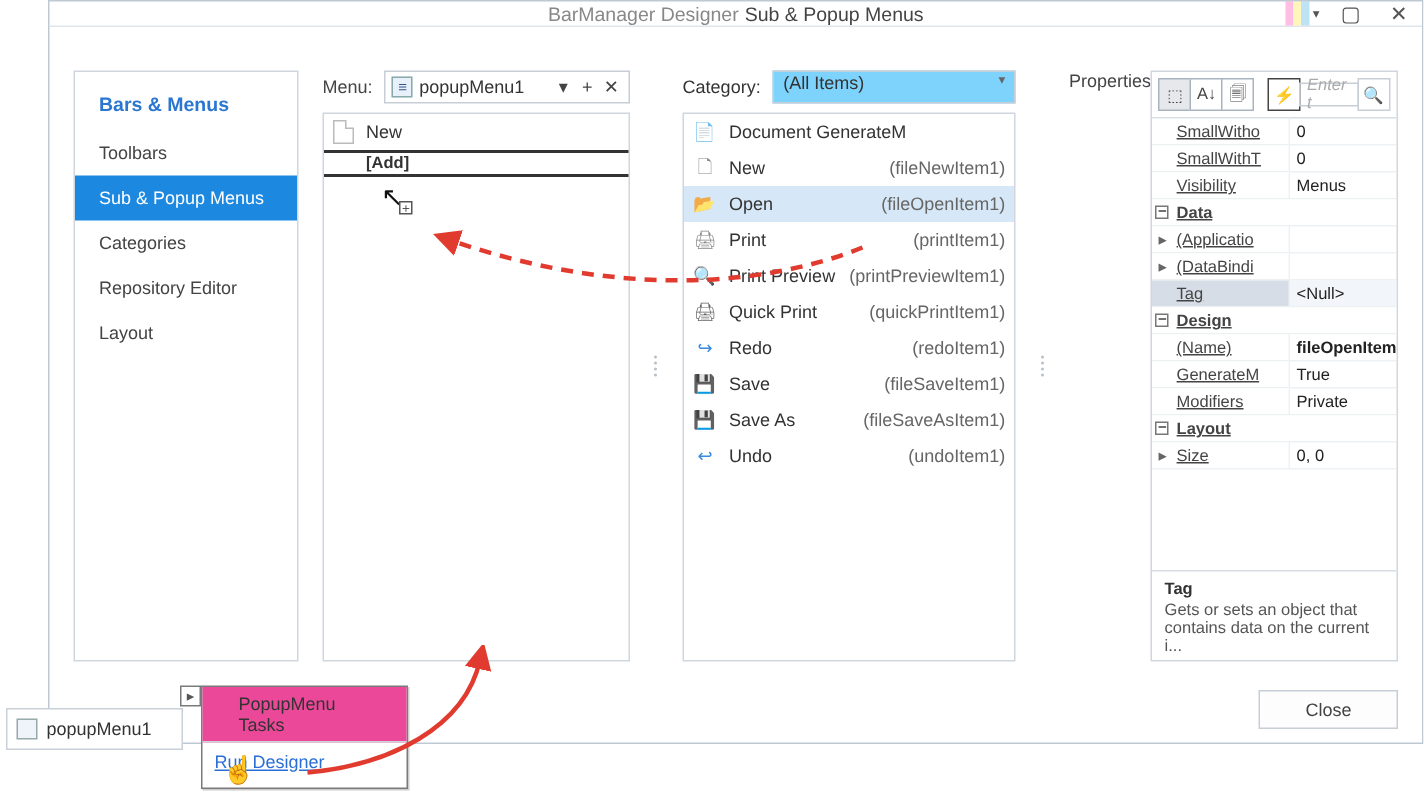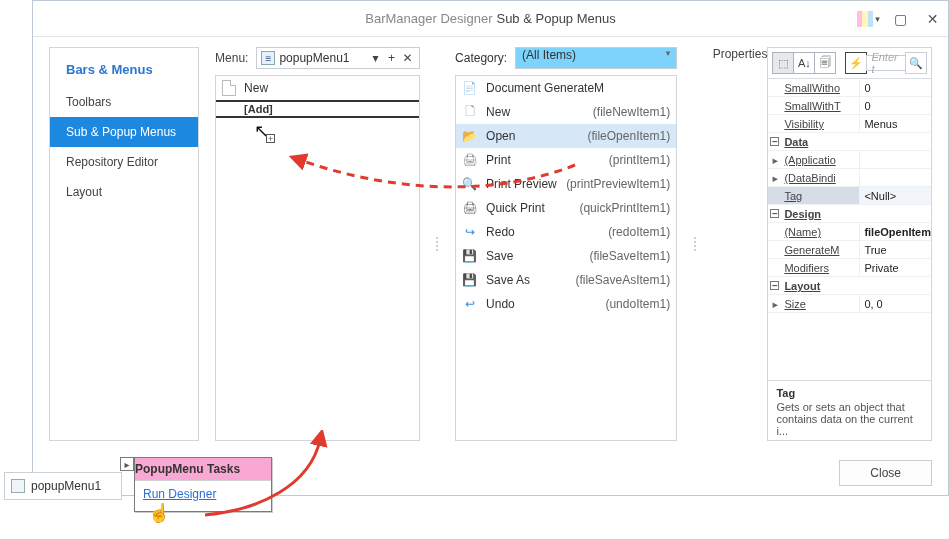--- a/index.html
+++ b/index.html
@@ -15,21 +15,21 @@
     overflow: hidden;
   }
   .designer {
     position: absolute;
     left: 32px; top: 0;
     width: 917px; height: 496px;
     background: #fff;
     border: 1px solid #bfc9d4;
   }
   .titlebar {
-    height: 36px;
+    height: 17px;
     display: flex;
     align-items: center;
     justify-content: center;
     position: relative;
     border-bottom: 1px solid #dfe5ea;
     font-size: 13px;
     color: #666;
   }
   .titlebar .title-pre { color: #888; }
   .titlebar .title-main { color: #444; margin-left: 4px; }
@@ -338,23 +338,23 @@
   }
   .smart-popup {
     position:absolute;
     left: 134px; top: 457px;
     width: 138px;
     border:1px solid #7a7a7a;
     background:#fff;
     box-shadow: 1px 1px 0 #ccc;
   }
   .smart-popup .hdr {
-    background:#f9a8d4;
-    font-weight:bold;
-    padding: 4px 0;
+    background:#ec4899;
+    font-weight:normal;
+    padding: 4px 24px;
     border-bottom:1px solid #d0d4d8;
   }
   .smart-popup .lnk {
     color:#2a6fd6;
     text-decoration:underline;
     padding: 6px 8px 10px;
     cursor:default;
   }
   .hand-cursor {
     position:absolute;
@@ -396,20 +396,21 @@
       <div class="win-btn">✕</div>
     </div>
   </div>
 
   <div class="body-area">
 
     <div class="sidebar">
       <div class="sidebar-title">Bars &amp; Menus</div>
       <div class="sidebar-item">Toolbars</div>
       <div class="sidebar-item active">Sub &amp; Popup Menus</div>
+      <div class="sidebar-item">Categories</div>
       <div class="sidebar-item">Repository Editor</div>
       <div class="sidebar-item">Layout</div>
     </div>
 
     <div class="menu-col">
       <div class="menu-col-head">
         <label>Menu:</label>
         <div class="menu-dd">
           <span class="dd-icon">≡</span>
           <span class="dd-text">popupMenu1</span>

